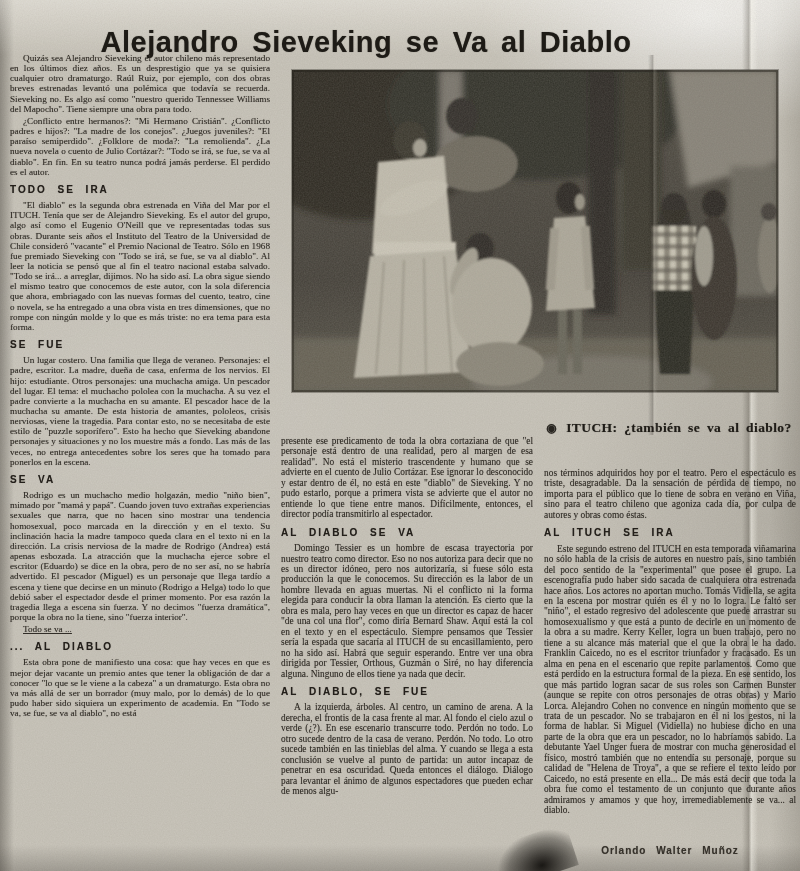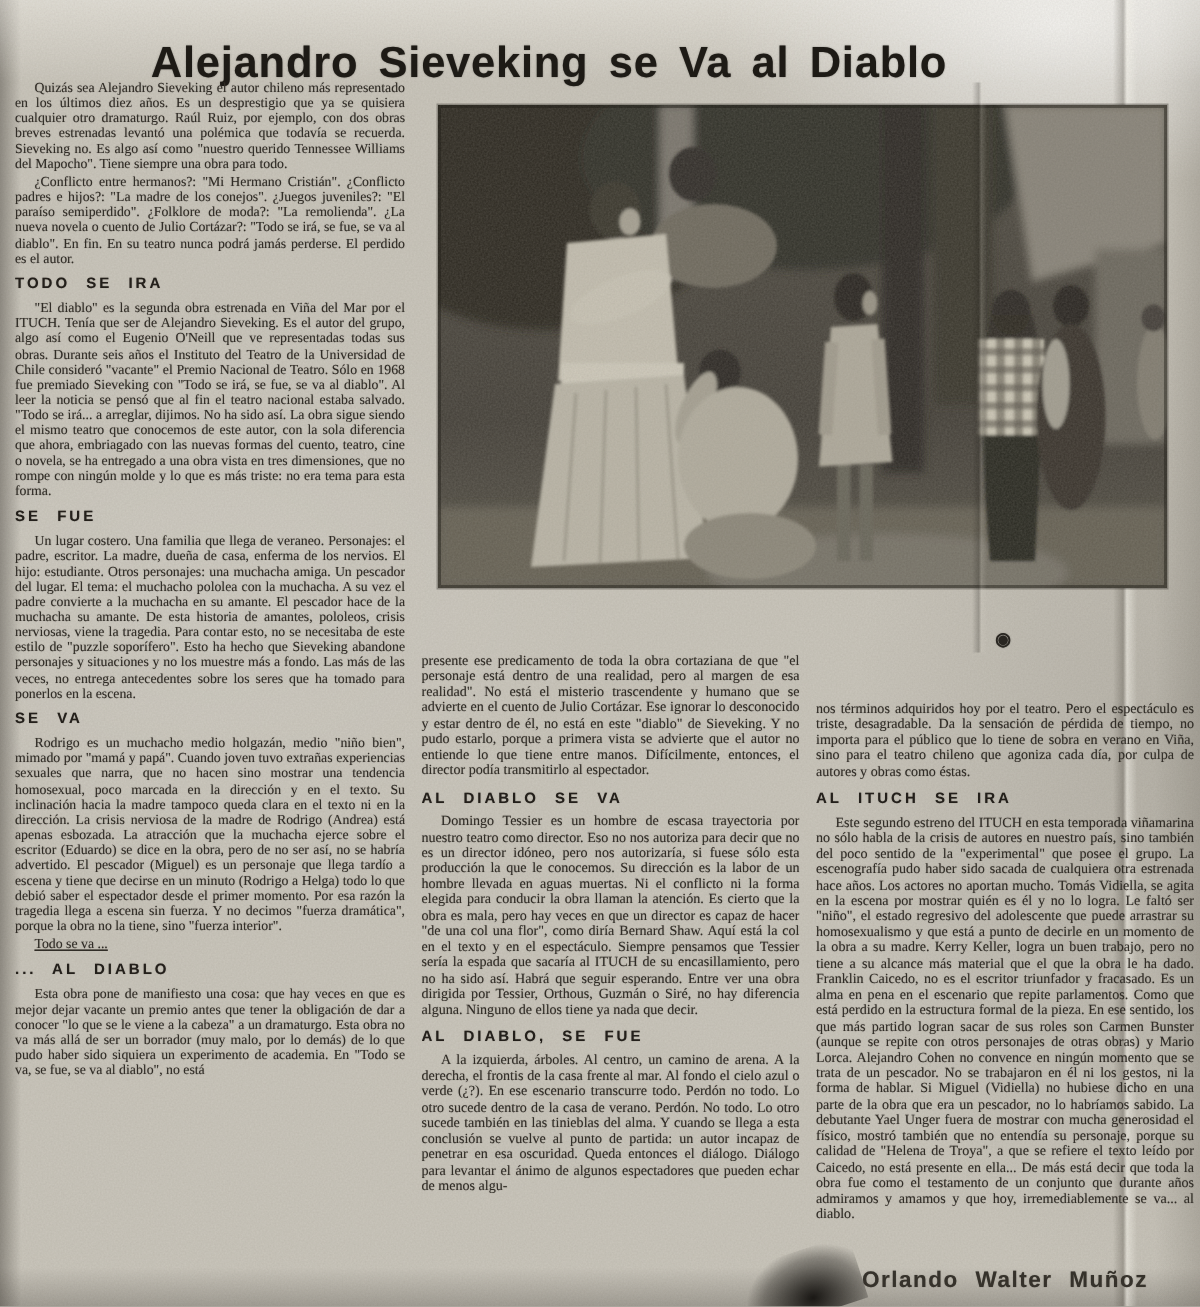--- a/index.html
+++ b/index.html
@@ -71,21 +71,21 @@
     display:flex; align-items:center; justify-content:center; gap:9px;
     font-family:"Liberation Serif", serif; font-weight:bold; font-size:13.5px;
     letter-spacing:.4px; word-spacing:3px; color:#201d18;
     text-shadow:0 0 .8px rgba(32,29,24,.5);
   }
   .bullet { font-size:12px; line-height:1; color:#2a2722; }
 
   .byline {
     position:absolute; left:544px; top:845px; width:252px; z-index:5;
     text-align:center; font-family:"Liberation Sans", sans-serif; font-weight:bold;
-    font-size:15px; letter-spacing:1px; word-spacing:6px; color:#37332c;
+    font-size:10px; letter-spacing:1px; word-spacing:6px; color:#37332c;
     text-shadow:0 0 .7px rgba(55,51,44,.5);
   }
 </style>
 </head>
 <body>
 
 <div class="page">
 
   <h1 class="masthead">Alejandro Sieveking se Va al Diablo</h1>
 
@@ -194,20 +194,21 @@
   <div class="col col-mid">
     <p class="cont">presente ese predicamento de toda la obra cortaziana de que "el personaje está dentro de una realidad, pero al margen de esa realidad". No está el misterio trascendente y humano que se advierte en el cuento de Julio Cortázar. Ese ignorar lo desconocido y estar dentro de él, no está en este "diablo" de Sieveking. Y no pudo estarlo, porque a primera vista se advierte que el autor no entiende lo que tiene entre manos. Difícilmente, entonces, el director podía transmitirlo al espectador.</p>
     <h3>AL DIABLO SE VA</h3>
     <p>Domingo Tessier es un hombre de escasa trayectoria por nuestro teatro como director. Eso no nos autoriza para decir que no es un director idóneo, pero nos autorizaría, si fuese sólo esta producción la que le conocemos. Su dirección es la labor de un hombre llevada en aguas muertas. Ni el conflicto ni la forma elegida para conducir la obra llaman la atención. Es cierto que la obra es mala, pero hay veces en que un director es capaz de hacer "de una col una flor", como diría Bernard Shaw. Aquí está la col en el texto y en el espectáculo. Siempre pensamos que Tessier sería la espada que sacaría al ITUCH de su encasillamiento, pero no ha sido así. Habrá que seguir esperando. Entre ver una obra dirigida por Tessier, Orthous, Guzmán o Siré, no hay diferencia alguna. Ninguno de ellos tiene ya nada que decir.</p>
     <h3>AL DIABLO, SE FUE</h3>
     <p>A la izquierda, árboles. Al centro, un camino de arena. A la derecha, el frontis de la casa frente al mar. Al fondo el cielo azul o verde (¿?). En ese escenario transcurre todo. Perdón no todo. Lo otro sucede dentro de la casa de verano. Perdón. No todo. Lo otro sucede también en las tinieblas del alma. Y cuando se llega a esta conclusión se vuelve al punto de partida: un autor incapaz de penetrar en esa oscuridad. Queda entonces el diálogo. Diálogo para levantar el ánimo de algunos espectadores que pueden echar de menos algu-</p>
   </div>
 
   <div class="ituch-head">
     <span class="bullet">◉</span>
+    <span>ITUCH: ¿también se va al diablo?</span>
   </div>
 
   <div class="col col-right">
     <p class="cont">nos términos adquiridos hoy por el teatro. Pero el espectáculo es triste, desagradable. Da la sensación de pérdida de tiempo, no importa para el público que lo tiene de sobra en verano en Viña, sino para el teatro chileno que agoniza cada día, por culpa de autores y obras como éstas.</p>
     <h3>AL ITUCH SE IRA</h3>
     <p>Este segundo estreno del ITUCH en esta temporada viñamarina no sólo habla de la crisis de autores en nuestro país, sino también del poco sentido de la "experimental" que posee el grupo. La escenografía pudo haber sido sacada de cualquiera otra estrenada hace años. Los actores no aportan mucho. Tomás Vidiella, se agita en la escena por mostrar quién es él y no lo logra. Le faltó ser "niño", el estado regresivo del adolescente que puede arrastrar su homosexualismo y que está a punto de decirle en un momento de la obra a su madre. Kerry Keller, logra un buen trabajo, pero no tiene a su alcance más material que el que la obra le ha dado. Franklin Caicedo, no es el escritor triunfador y fracasado. Es un alma en pena en el escenario que repite parlamentos. Como que está perdido en la estructura formal de la pieza. En ese sentido, los que más partido logran sacar de sus roles son Carmen Bunster (aunque se repite con otros personajes de otras obras) y Mario Lorca. Alejandro Cohen no convence en ningún momento que se trata de un pescador. No se trabajaron en él ni los gestos, ni la forma de hablar. Si Miguel (Vidiella) no hubiese dicho en una parte de la obra que era un pescador, no lo habríamos sabido. La debutante Yael Unger fuera de mostrar con mucha generosidad el físico, mostró también que no entendía su personaje, porque su calidad de "Helena de Troya", a que se refiere el texto leído por Caicedo, no está presente en ella... De más está decir que toda la obra fue como el testamento de un conjunto que durante años admiramos y amamos y que hoy, irremediablemente se va... al diablo.</p>
   </div>
 
   <div class="byline">Orlando Walter Muñoz</div>
 

